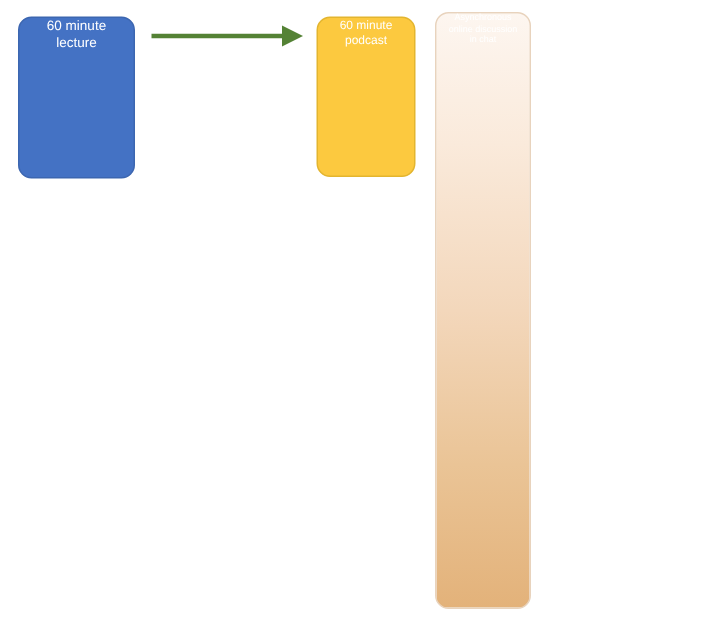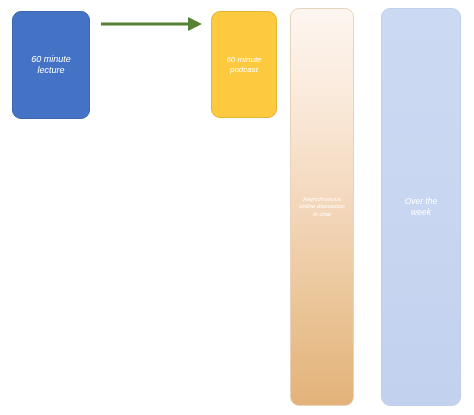--- a/index.html
+++ b/index.html
@@ -14,26 +14,24 @@
     position: relative;
     width: 474px;
     height: 415px;
     background: #ffffff;
     overflow: hidden;
   }
   .box {
     position: absolute;
     box-sizing: border-box;
     display: flex;
-    align-items: center;
     justify-content: center;
     text-align: center;
     color: #ffffff;
     line-height: 1.25;
-    font-style: italic;
   }
 
   
   #lecture-box {
     left: 12px;
     top: 11px;
     width: 78px;
     height: 108px;
     background: #4472c4;
     border: 1px solid #3c66b0;
@@ -113,18 +111,14 @@
     <span class="box-label">60 minute
 podcast</span>
   </div>
 
   <div class="box" id="discussion-box">
     <span class="box-label">Asynchronous
 online discussion
 in chat</span>
   </div>
 
-  <div class="box" id="week-box">
-    <span class="box-label">Over the
-week</span>
-  </div>
 
 </div>
 
 </body></html>

